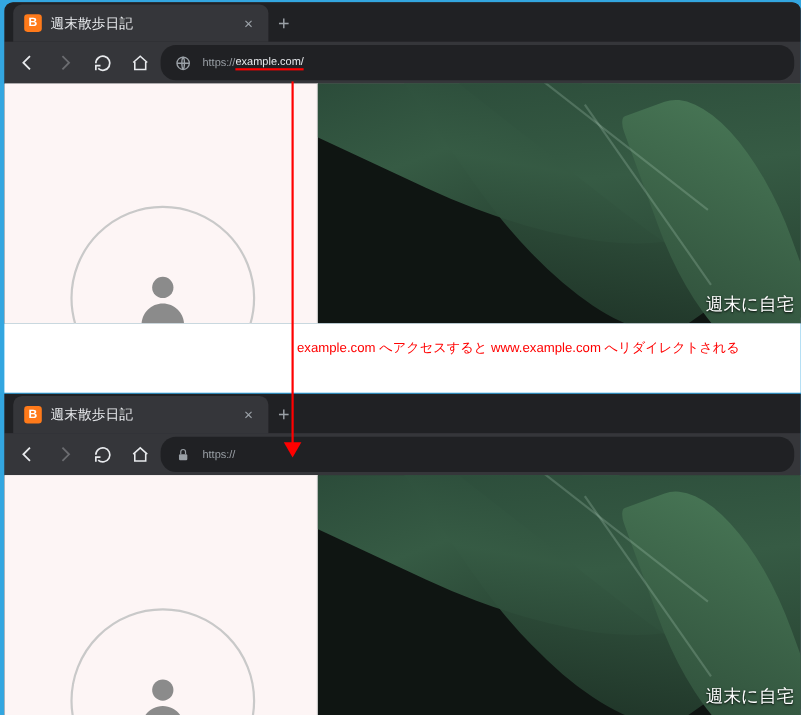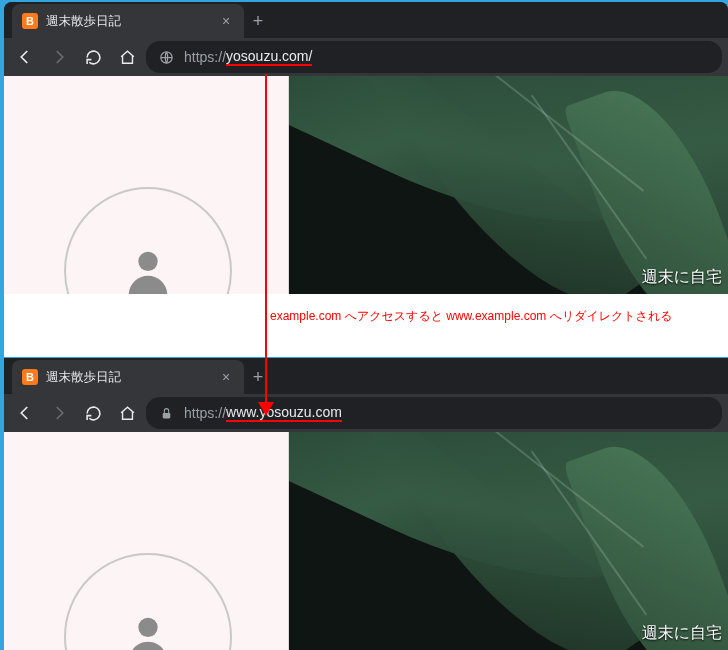--- a/index.html
+++ b/index.html
@@ -83,21 +83,21 @@
   .nav-btn.disabled { color:#6b6c70; }
   .omnibox {
     flex: 1;
     height: 28px;
     background: #202124;
     border-radius: 14px;
     display: flex;
     align-items: center;
     padding: 16px 12px;
     color: #e8eaed;
-    font-size: 14px;
+    font-size: 10px;
   }
   .omnibox .site-icon { width:16px;height:16px; margin-right: 10px; color:#9aa0a6; display:flex;align-items:center;justify-content:center;}
   .omnibox .scheme { color:#9aa0a6; }
   .omnibox .host { color:#e8eaed; }
   .underline-red { border-bottom: 2px solid #ff0000; padding-bottom:0px;}
   .viewport {
     position: relative;
     width: 100%;
     background: #e5e5e5;
     height: calc(100% - 74px);
@@ -209,21 +209,21 @@
         </svg>
     </div>
     <div class="omnibox">
       <div class="site-icon">
         <svg width="15" height="15" viewBox="0 0 24 24" fill="none" stroke="currentColor" stroke-width="2">
             <circle cx="12" cy="12" r="9"></circle>
             <path d="M3 12h18M12 3c2.5 3 2.5 15 0 18M12 3c-2.5 3-2.5 15 0 18"></path>
           </svg>
       </div>
       <span class="scheme">https://</span>
-        <span class="host underline-red">yosouzu.com/</span>
+        <span class="host underline-red">example.com/</span>
     </div>
   </div>
   <div class="viewport">
     <div class="sidebar">
       <div class="avatar-circle">
         <svg class="avatar-svg" viewBox="0 0 24 24">
             <circle cx="12" cy="8" r="4"></circle>
             <path d="M4 22c0-4.4 3.6-8 8-8s8 3.6 8 8z"></path>
           </svg>
       </div>
@@ -275,21 +275,20 @@
         </svg>
     </div>
     <div class="omnibox">
       <div class="site-icon">
         <svg width="13" height="13" viewBox="0 0 24 24" fill="currentColor">
             <rect x="5" y="11" width="14" height="10" rx="2"></rect>
             <path d="M8 11V7a4 4 0 0 1 8 0v4" fill="none" stroke="currentColor" stroke-width="2"></path>
           </svg>
       </div>
       <span class="scheme">https://</span>
-        <span class="host underline-red">www.yosouzu.com</span>
     </div>
   </div>
   <div class="viewport">
     <div class="sidebar">
       <div class="avatar-circle">
         <svg class="avatar-svg" viewBox="0 0 24 24">
             <circle cx="12" cy="8" r="4"></circle>
             <path d="M4 22c0-4.4 3.6-8 8-8s8 3.6 8 8z"></path>
           </svg>
       </div>

